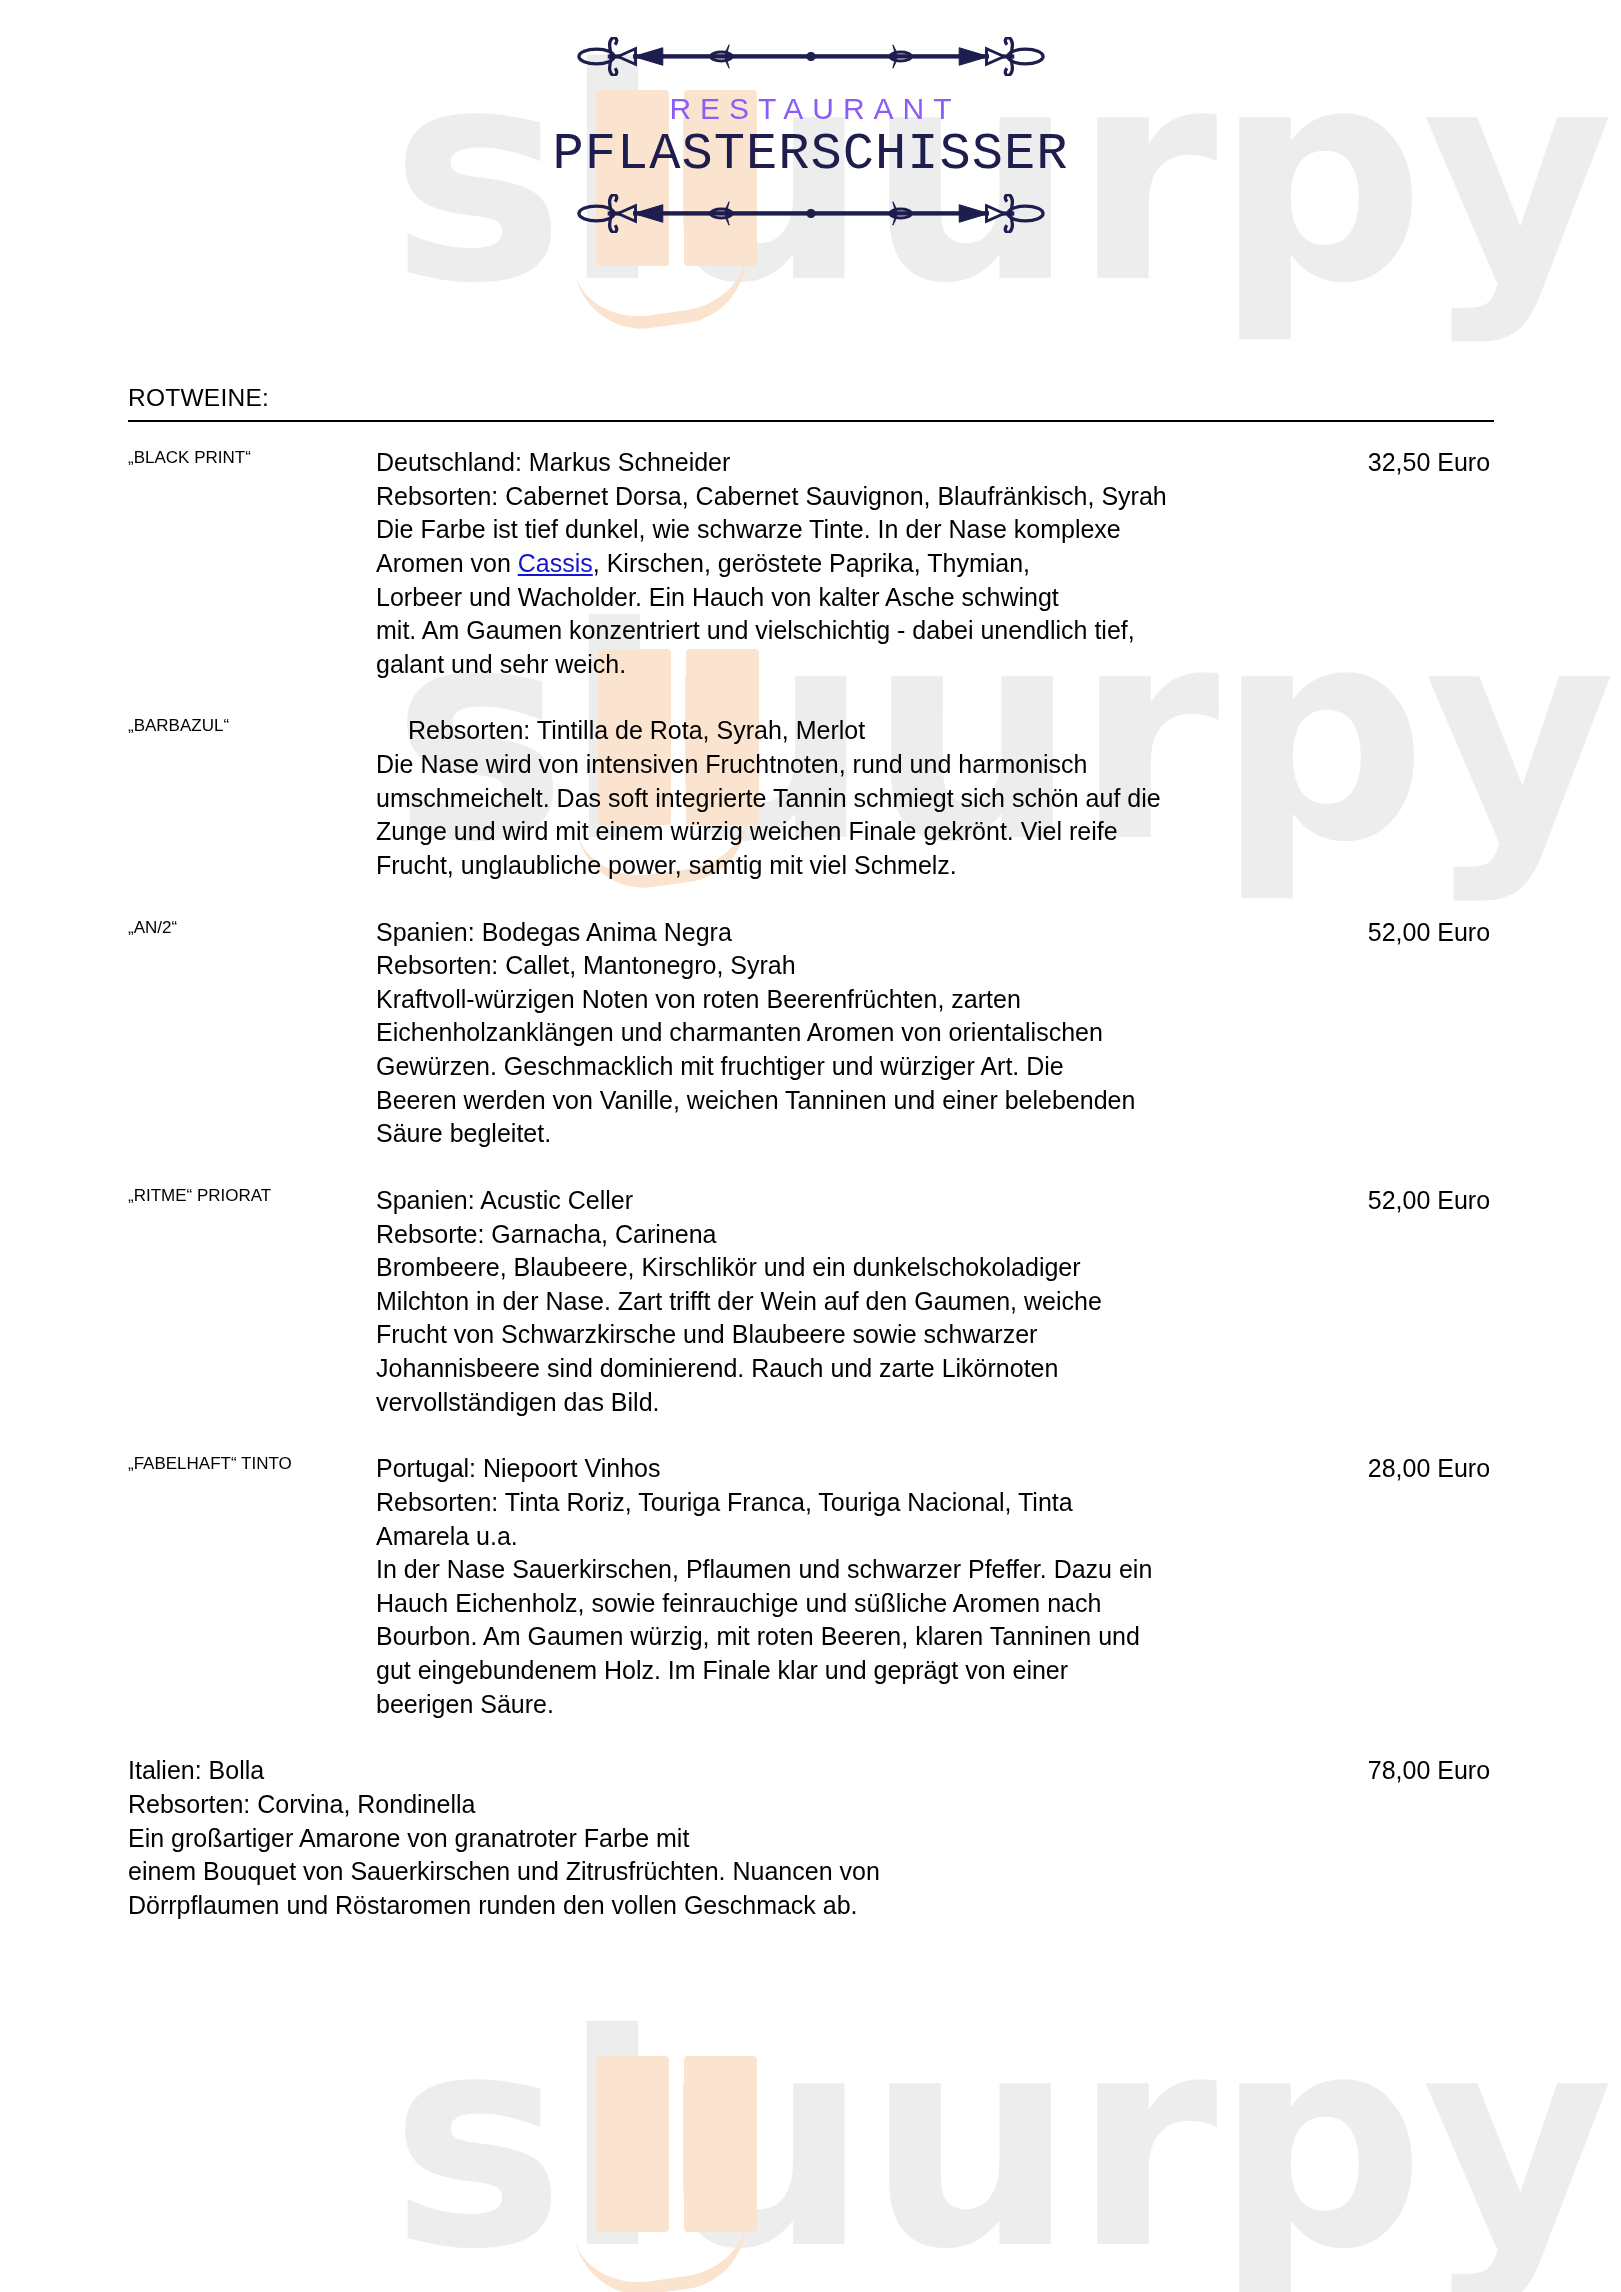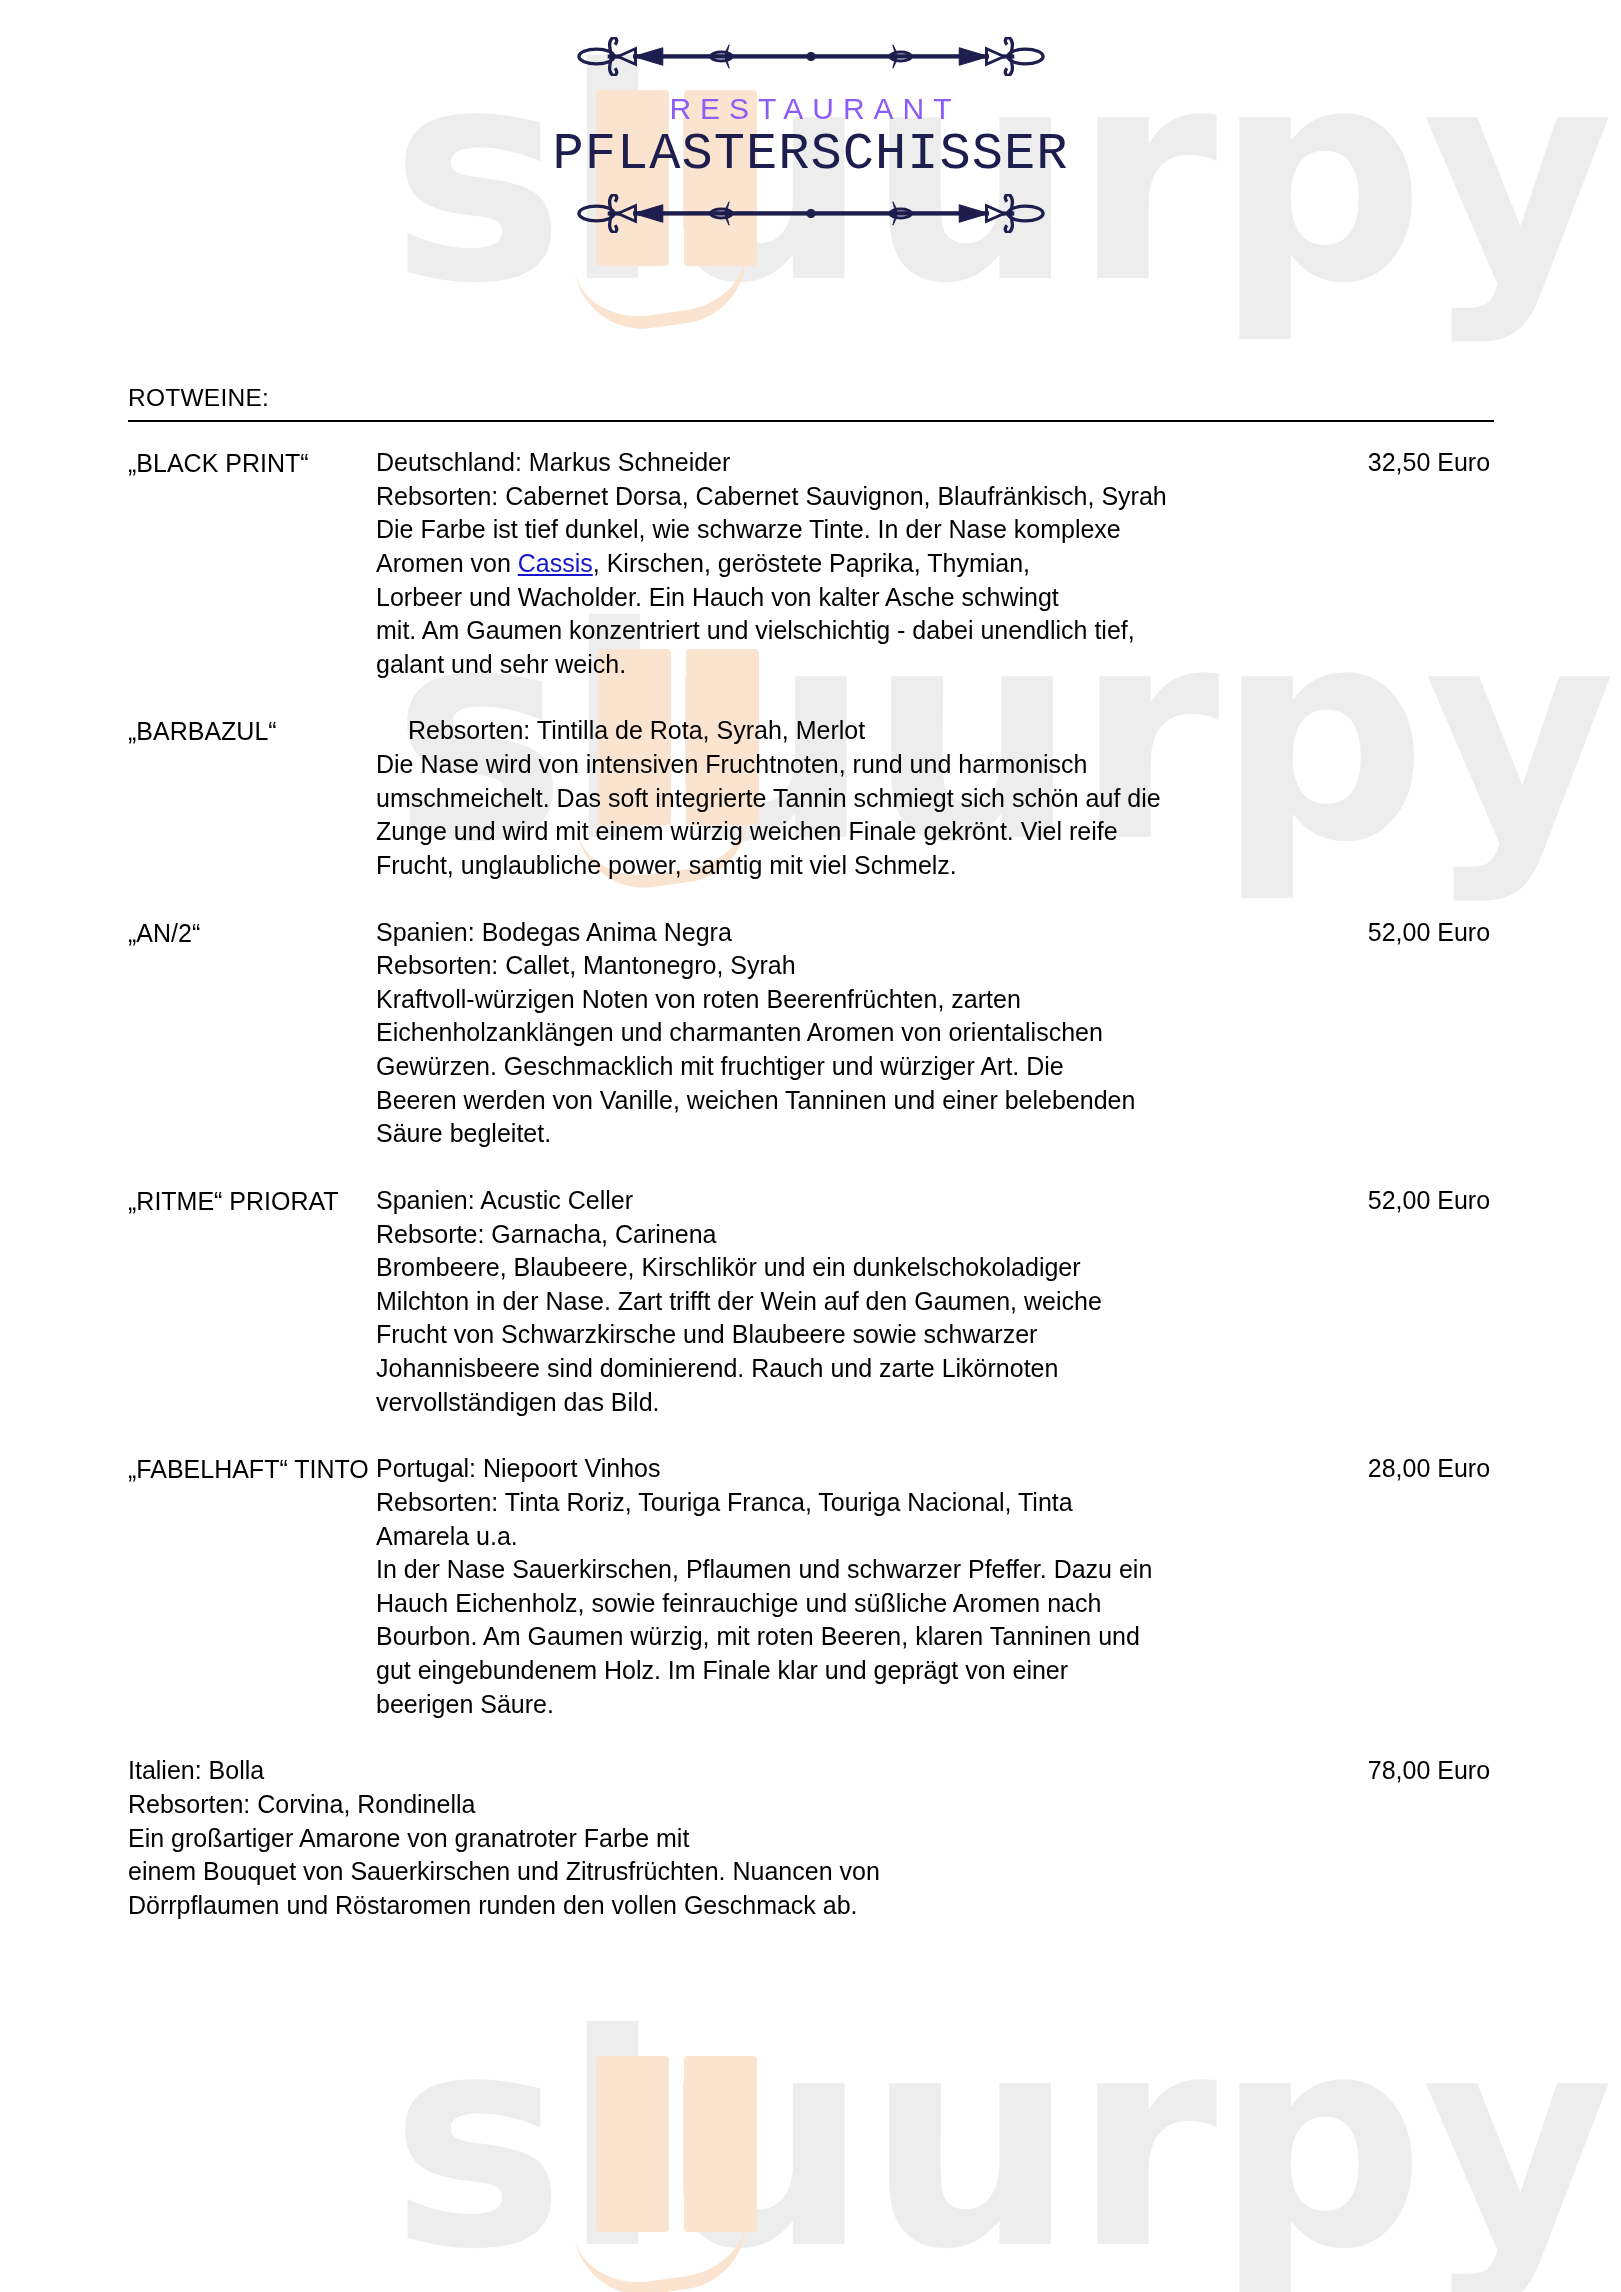--- a/index.html
+++ b/index.html
@@ -110,21 +110,21 @@
     left: 128px;
     width: 1368px;
   }
   .wine {
     display: flex;
     align-items: flex-start;
     margin-bottom: 33px;
   }
   .wine-name {
     flex: 0 0 248px;
-    font-size: 25px;
+    font-size: 17px;
     line-height: 1.345;
     color: #000;
     padding-top: 1px;
     white-space: pre-line;
   }
   .wine-body {
     flex: 1 1 auto;
     position: relative;
   }
   .wine-firstline {

